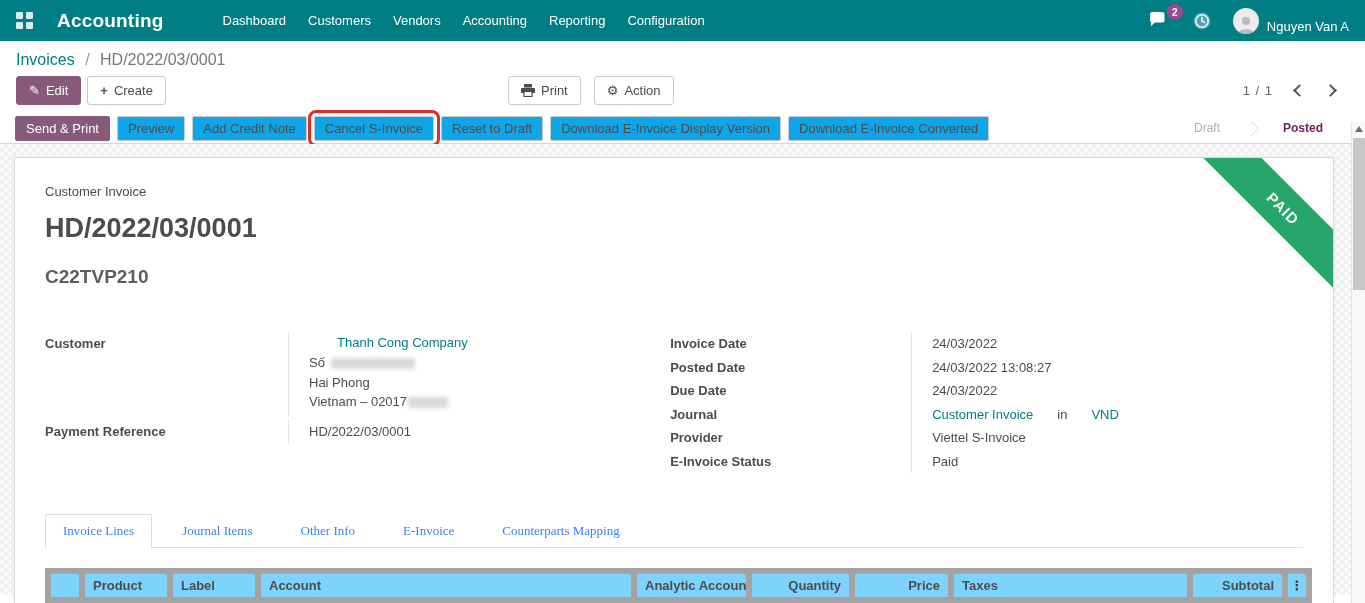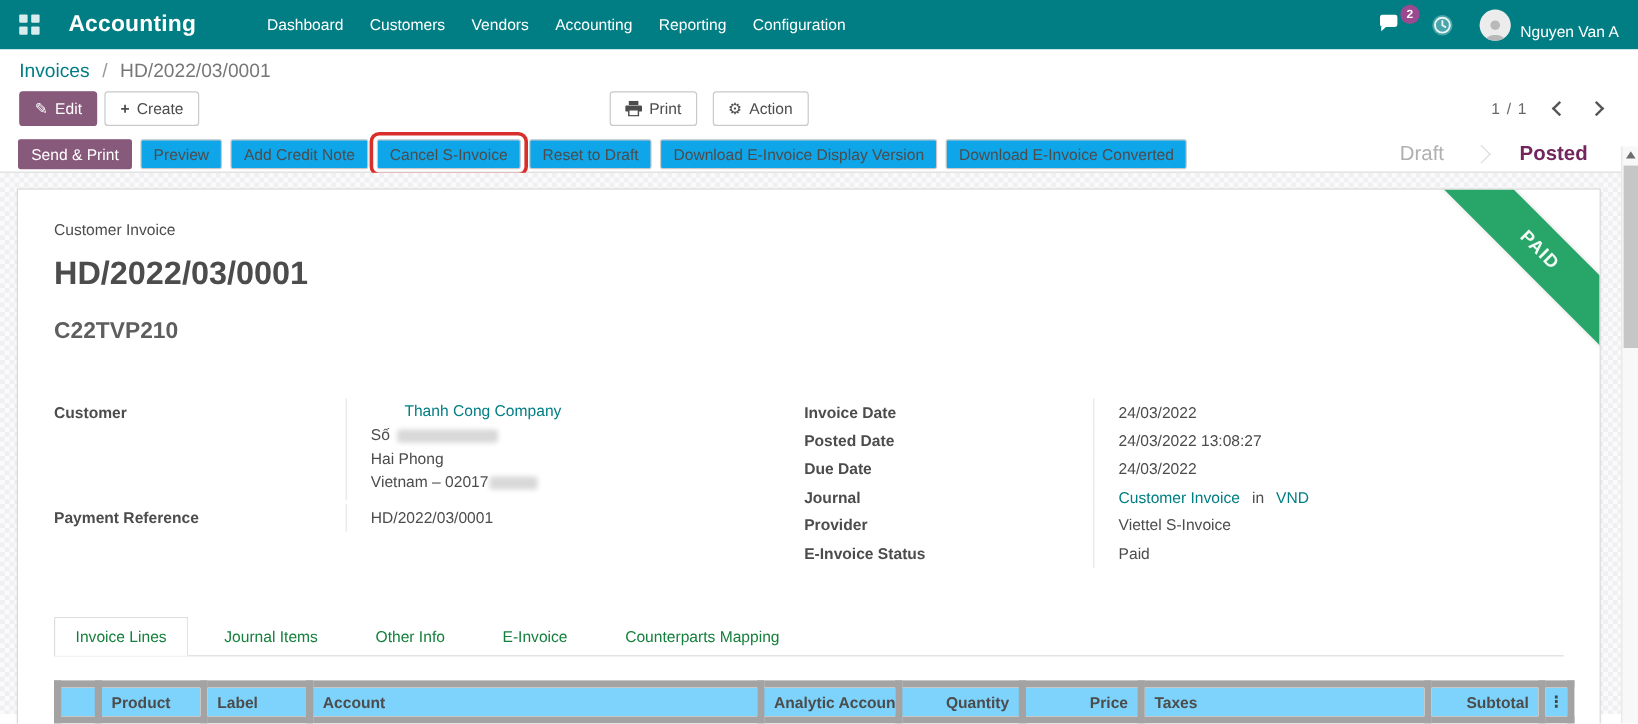--- a/index.html
+++ b/index.html
@@ -56,21 +56,21 @@
   .pager-arrows { display: flex; gap: 22px; align-items: center; }
 
   
   .statusbar {
     height: 31px; background: #fff; border-bottom: 1px solid #d8d8d8;
     display: flex; align-items: center; padding-left: 15px; gap: 7px; position: relative;
   }
   .sbtn { font-size: 13px; border: 1px solid #c9c9c9; background: #0ea5e9; color: #4c4c4c; border-radius: 2px; padding: 4px 10px; cursor: pointer; white-space: nowrap; }
   .sbtn-primary { background: #875a7b; border-color: #875a7b; color: #fff; }
   .sbtn-annotated { outline: 3px solid #d92f2a; outline-offset: 3px; }
-  .status-widget { margin-left: auto; display: flex; align-items: center; margin-right: 32px; font-size: 17px; gap: 14px; }
+  .status-widget { margin-left: auto; display: flex; align-items: center; margin-right: 32px; font-size: 12px; gap: 14px; }
   .state-draft { color: #b0b0b0; padding: 0 10px; }
   .state-sep { width: 11px; height: 11px; border-top: 1px solid #dcdcdc; border-right: 1px solid #dcdcdc; transform: rotate(45deg); margin: 0 2px; }
   .state-posted { color: #73265e; font-weight: bold; padding: 0 10px; }
 
   
   .content {
     height: 451px;
     background: repeating-conic-gradient(#f0f0f3 0% 25%, #fafafb 0% 50%) 0 0 / 8px 8px;
     padding: 13px 0 0 14px; position: relative;
   }
@@ -103,25 +103,25 @@
   .group-right .field-label { width: 241px; flex: 0 0 241px; }
   .field-value { flex: 1; border-left: 1px solid #e5e5e5; padding-left: 20px; color: #4c4c4c; }
   .link { color: #017e84; cursor: pointer; }
   .addr-line { line-height: 19.5px; }
   .addr-line:first-child { line-height: 21px; margin-left: 28px; }
   .blur-box { display: inline-block; height: 11px; background: #d8d8d8; border-radius: 2px; filter: blur(2px); vertical-align: middle; margin-left: 6px; }
   .blur-wide { width: 84px; }
   .blur-small { width: 40px; margin-left: 1px; }
   .cust-row { margin-bottom: 3px; }
   .cust-row .field-value { padding-bottom: 5px; }
-  .journal-sep { margin: 0 10px; }
+  .journal-sep { margin: 0 24px; }
 
   
   .tabs { display: flex; margin-top: 40px; border-bottom: 1px solid #dcdcdc; padding-left: 0; }
-  .tab { font-size: 13px; color: #15803d; padding: 8px 17px; cursor: pointer; position: relative; top: 1px; border: 1px solid transparent; margin-right: 12px; }
+  .tab { font-size: 13px; color: #3b82f6; padding: 8px 17px; cursor: pointer; position: relative; top: 1px; border: 1px solid transparent; margin-right: 12px; font-family: Liberation Serif, serif; }
   .tab-active { background: #fff; border-color: #dcdcdc; border-bottom-color: #fff; border-radius: 2px 2px 0 0; }
 
   
   table { border-collapse: collapse; width: 1261px; margin-top: 20px; table-layout: fixed; }
   th {
     background: #7dd3fc; border: 6px solid #a3a3a3; font-size: 13px; font-weight: bold;
     color: #4c4c4c; padding: 4px 8px; text-align: left; white-space: nowrap; overflow: hidden;
   }
   td { font-size: 13px; color: #4c4c4c; padding: 7px 8px; border-bottom: 1px solid #e8e8e8; white-space: nowrap; overflow: hidden; }
   .num { text-align: right; }

